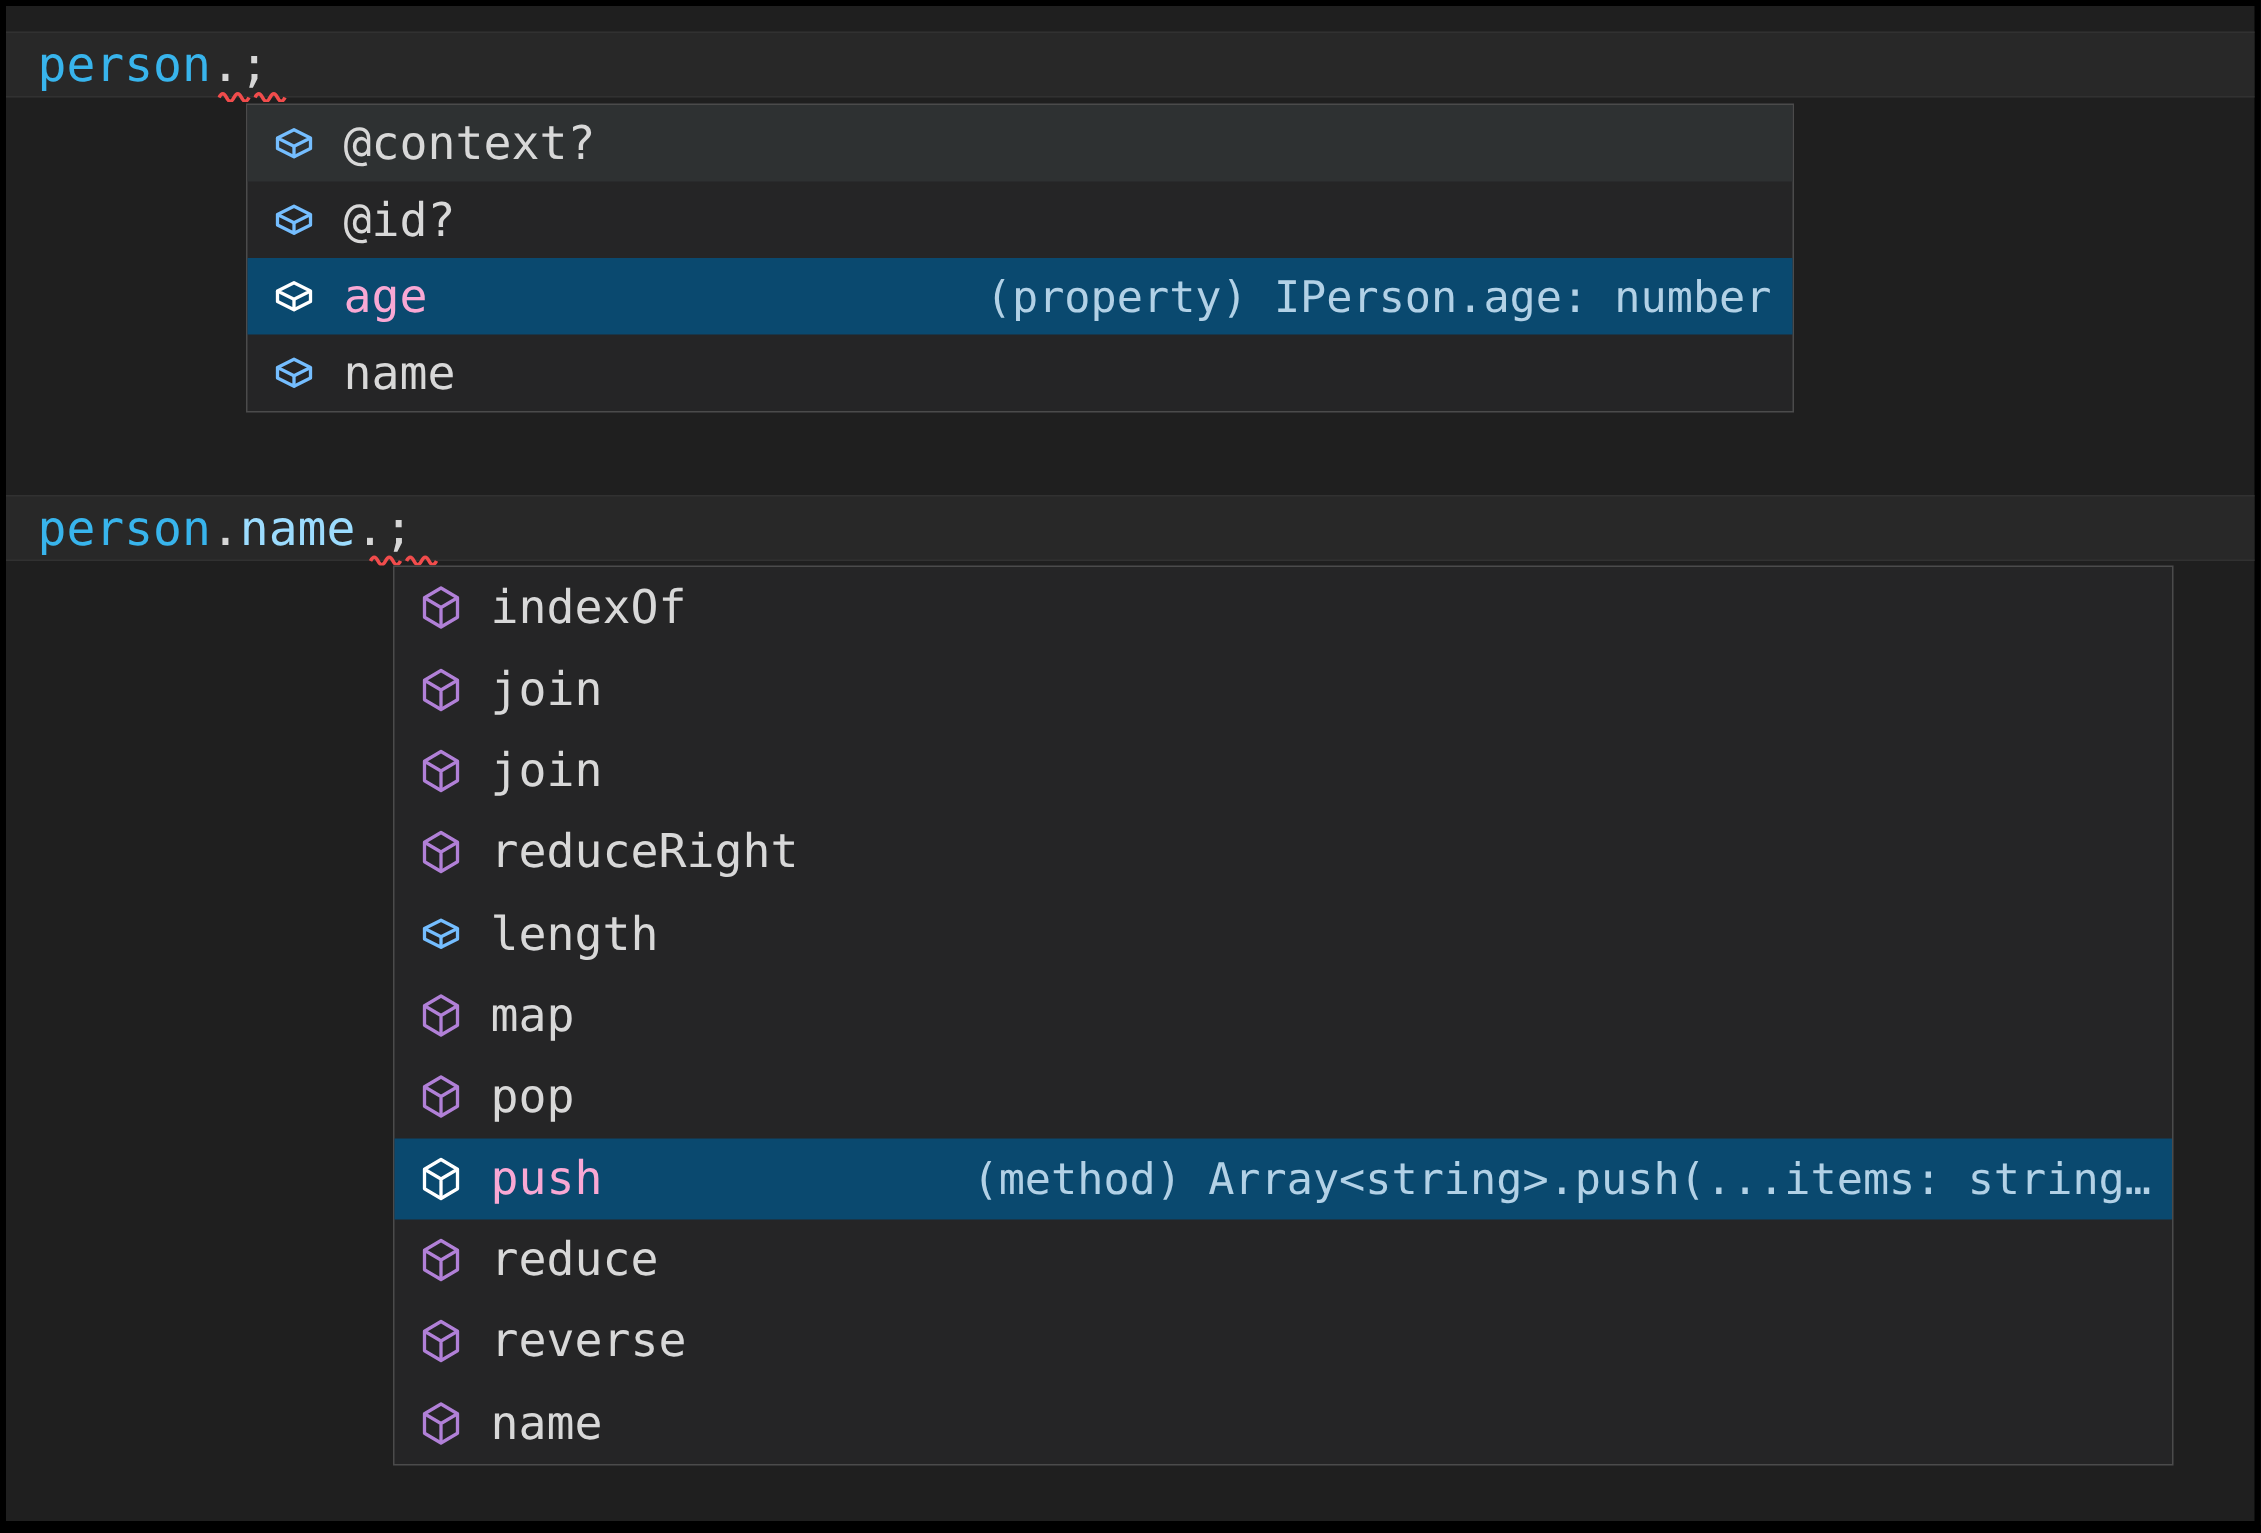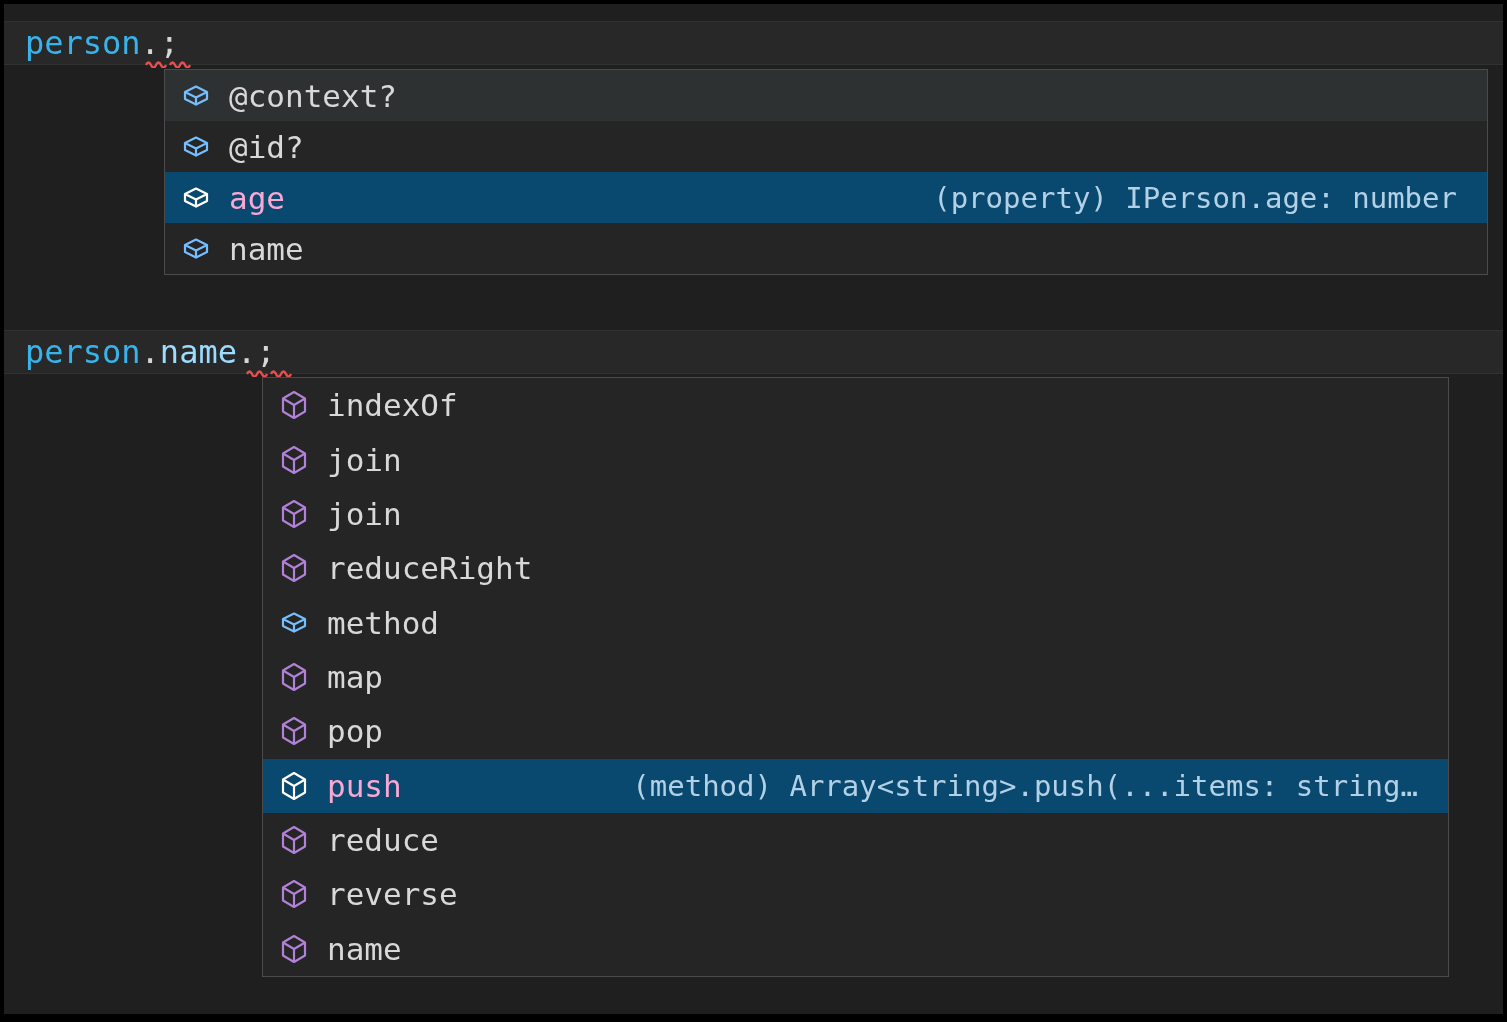--- a/index.html
+++ b/index.html
@@ -35,34 +35,34 @@
   .tok-punct { color:#d6d6d6; }
   .squiggle { position:absolute; }
   
   .suggest {
     position:absolute;
     background:#252526;
     border:1px solid #4b4b4b;
     box-sizing:border-box;
     display:flex; flex-direction:column;
   }
-  .suggest1 { left:164px; top:69px;  width:1324px; height:206px; }
+  .suggest1 { left:164px; top:69px;  width:1032px; height:206px; }
   .suggest2 { left:262px; top:377px; width:1187px; height:600px; }
   .row {
     flex:1 1 0;
     display:flex; align-items:center;
     padding-left:13px; box-sizing:border-box;
     cursor:pointer;
   }
   .row .icon { width:36px; height:36px; display:flex; align-items:center; justify-content:center; flex:none; }
   .row .label {
     margin-left:15px; font-size:31px; color:#d8d8d8; white-space:pre;
   }
   .row .detail {
-    margin-left:auto; padding-right:30px;
+    margin-left:auto; padding-right:14px;
     font-size:29px; color:#b2d1e6; white-space:pre;
   }
   .row.hover    { background:#2e3132; }
   .row.selected { background:#0a496f; }
   .row.selected .label { color:#f9a8d4; }
   .icon svg { display:block; }
   .icon-field  { stroke:#75beff; }
   .icon-method { stroke:#b180d7; }
   .row.selected .icon-field,
   .row.selected .icon-method { stroke:#ffffff; }
@@ -183,21 +183,21 @@
     </div>
 
     <div class="row">
       <span class="icon">
         <svg width="34" height="32" viewBox="0 0 32 32" fill="none" class="icon-field" stroke-width="2.2" stroke-linejoin="round">
           <path d="M5 12 L16 6.5 L27 12 L16 17.5 Z"></path>
           <path d="M5 12 L5 19 L16 24.5 L16 17.5"></path>
           <path d="M27 12 L27 19 L16 24.5"></path>
         </svg>
       </span>
-      <span class="label">method</span>
+      <span class="label">length</span>
     </div>
 
     <div class="row">
       <span class="icon">
         <svg width="32" height="34" viewBox="0 0 32 32" fill="none" class="icon-method" stroke-width="2.2" stroke-linejoin="round">
           <path d="M16 3 L27 9.5 L27 22.5 L16 29 L5 22.5 L5 9.5 Z"></path>
           <path d="M5 9.5 L16 16 L27 9.5 M16 16 L16 29"></path>
         </svg>
       </span>
       <span class="label">map</span>

